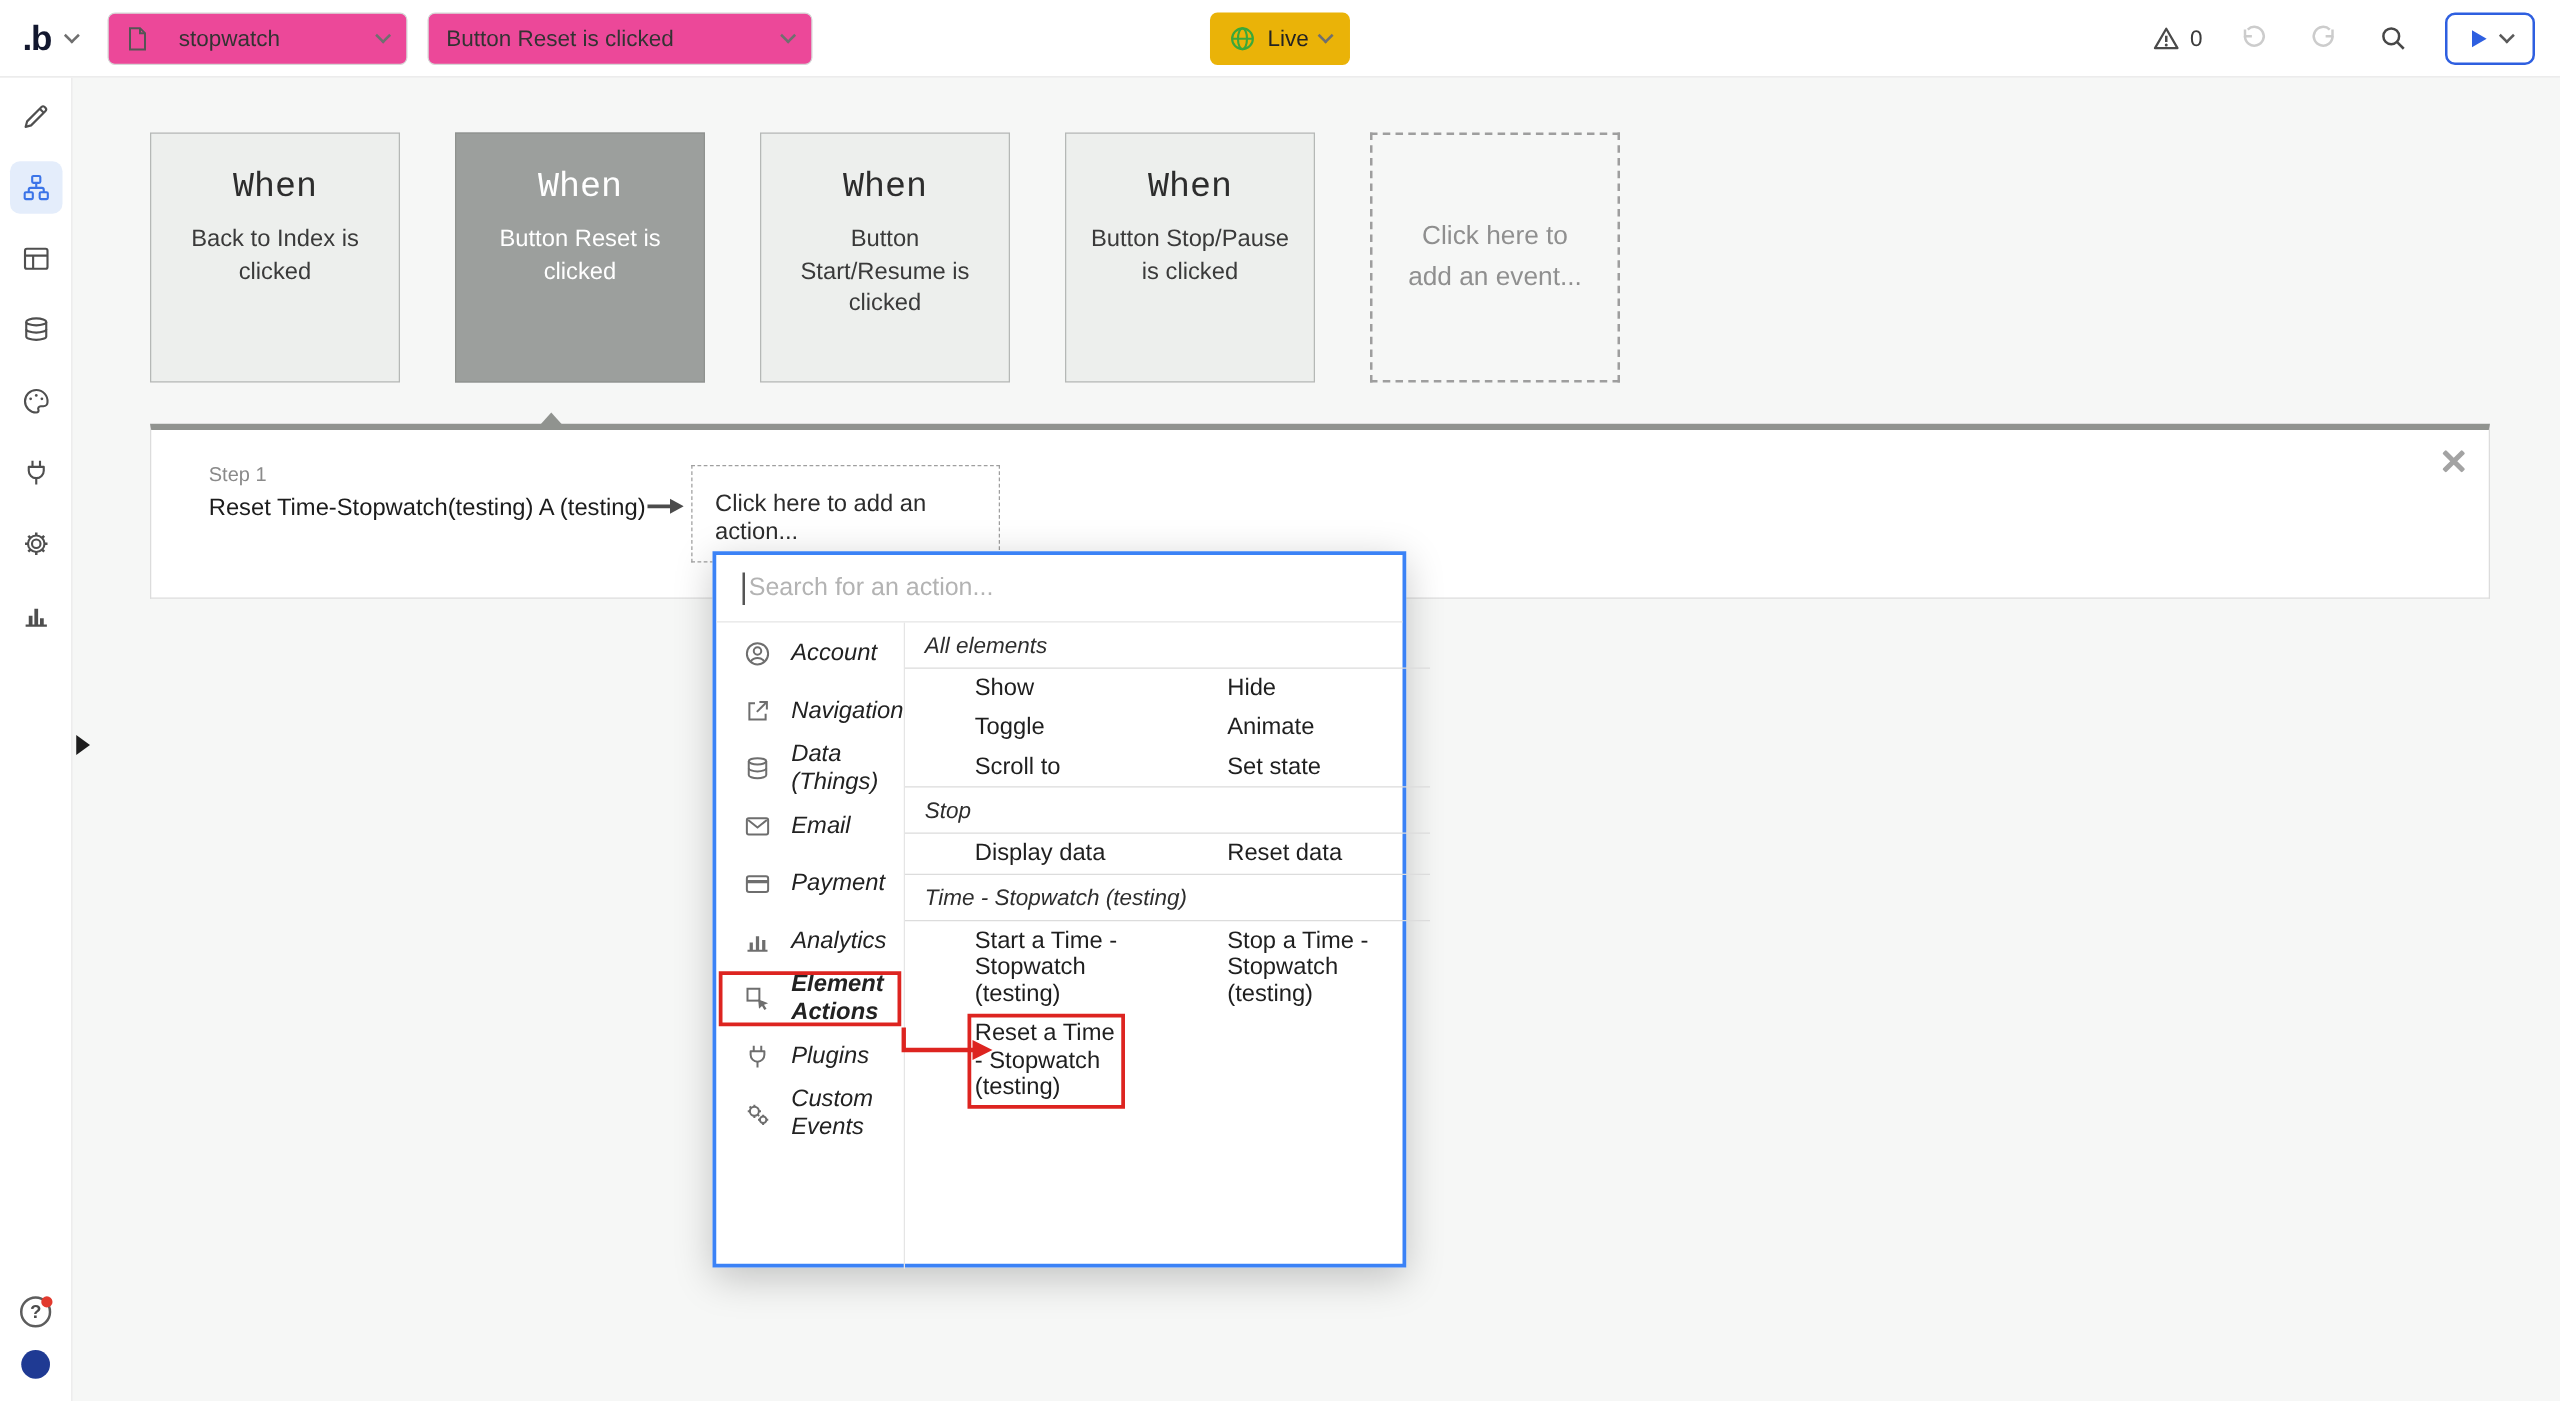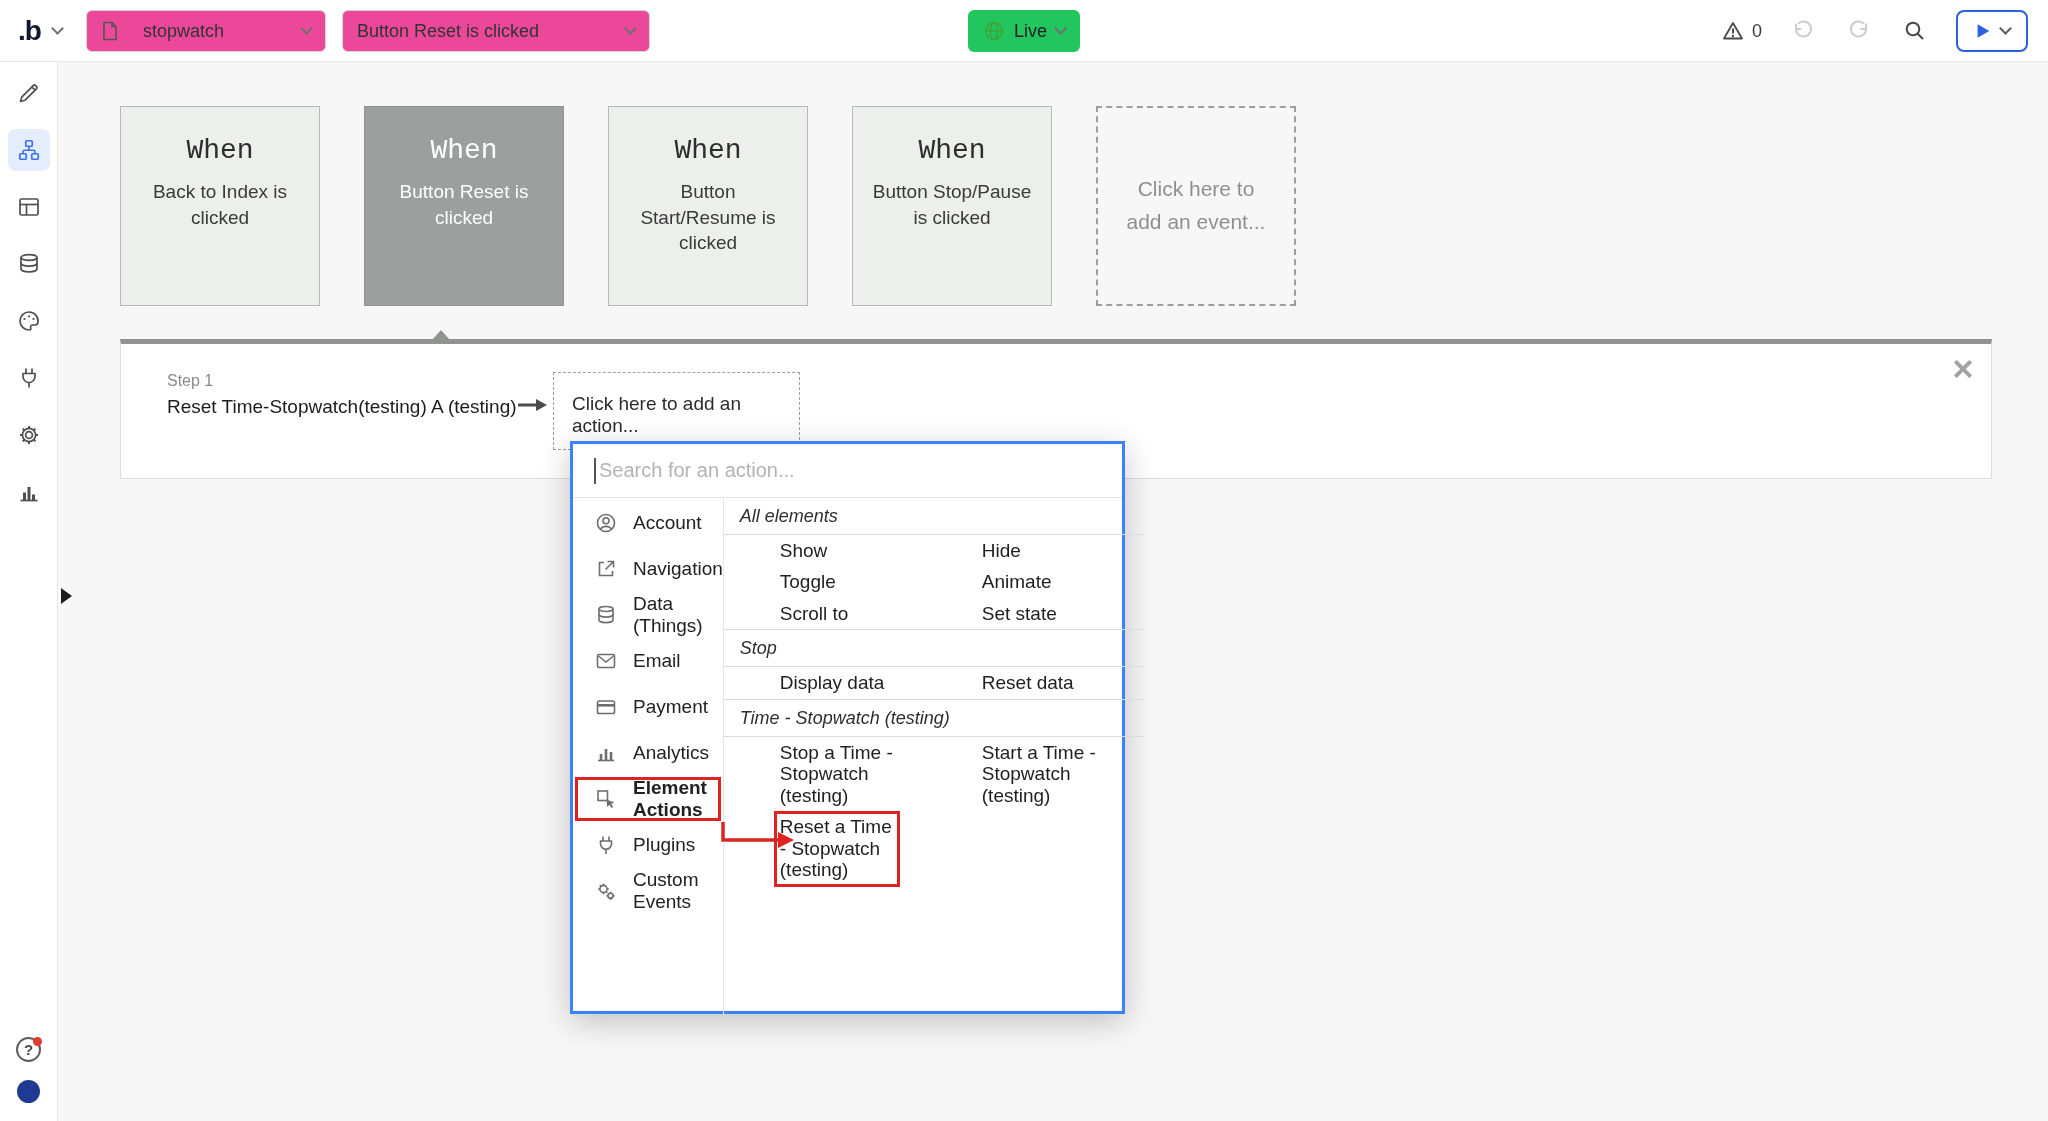--- a/index.html
+++ b/index.html
@@ -29,21 +29,21 @@
     position:absolute; top:10px; height:42px; background:#ec4899;
     border:1px solid #d6d6d6; border-radius:6px;
     display:flex; align-items:center; gap:24px; padding:0 14px;
     font-size:18px; color:#333;
   }
   .dd-page { left:86px; width:240px; }
   .dd-workflow { left:342px; width:308px; }
   .dropdown .chev { margin-left:auto; }
   .live-btn {
     position:absolute; left:50%; transform:translateX(-50%); top:10px; height:42px;
-    background:#22c55e; border-radius:6px;
+    background:#eab308; border-radius:6px;
     display:flex; align-items:center; gap:9px; padding:0 15px; font-size:18px; color:#232323;text-align:right;
   }
   .topbar-right { position:absolute; right:20px; top:0; height:62px; display:flex; align-items:center; gap:26px; }
   .issues { display:flex; align-items:center; gap:7px; font-size:18px; color:#3c3c3c; }
   .icon-btn { display:flex; align-items:center; justify-content:center; width:30px; height:30px; }
   .preview-btn {
     width:72px; height:42px; background:#fff;
     border:2px solid #2e5fe0; border-radius:8px;
     display:flex; align-items:center; justify-content:center; gap:9px;
   }
@@ -124,21 +124,21 @@
     box-shadow:0 8px 30px rgba(0,0,0,0.22); z-index:40;
   }
   .popup-search { height:54px; border-bottom:1px solid #e5e5e5; position:relative; }
   .popup-search input {
     width:100%; height:100%; border:none; outline:none; background:transparent;
     font-family:inherit; font-size:20px; color:#333; padding-left:26px;
   }
   .popup-search input::placeholder { color:#b3b3b3; }
   .caret { position:absolute; left:21px; top:14px; width:2px; height:26px; background:#555; }
   .popup-body { display:flex; height:517px; }
-  .popup-left { width:240px; border-right:1px solid #e5e5e5; padding-top:2px; }
+  .popup-left { width:240px; border-right:1px solid #e5e5e5; padding-top:2px;font-style:italic; }
   .cat-row {
     height:46px; display:flex; align-items:center; gap:16px; padding-left:22px;
     font-size:19px; color:#222; position:relative; cursor:pointer;
   }
   .cat-row svg { flex:none; }
   .cat-row.highlight::after {
     content:""; position:absolute; left:2px; right:2px; top:1px; bottom:1px;
     border:3px solid #dd2420; pointer-events:none;
   }
   .cat-row.highlight .cat-label { font-weight:700; }
@@ -454,22 +454,22 @@
         <div class="hairline"></div>
         <div class="action-grid-row">
           <div class="action-cell">Display data</div>
           <div class="action-cell">Reset data</div>
         </div>
 
         <div class="hairline"></div>
         <div class="sec-header">Time - Stopwatch (testing)</div>
         <div class="hairline"></div>
         <div class="action-grid-row">
+          <div class="action-cell">Start a Time - Stopwatch (testing)</div>
           <div class="action-cell">Stop a Time - Stopwatch (testing)</div>
-          <div class="action-cell">Start a Time - Stopwatch (testing)</div>
         </div>
         <div class="action-grid-row">
           <div class="action-cell">
             <span class="red-annot">Reset a Time - Stopwatch (testing)</span>
           </div>
           <div class="action-cell"></div>
         </div>
       </div>
     </div>
 

